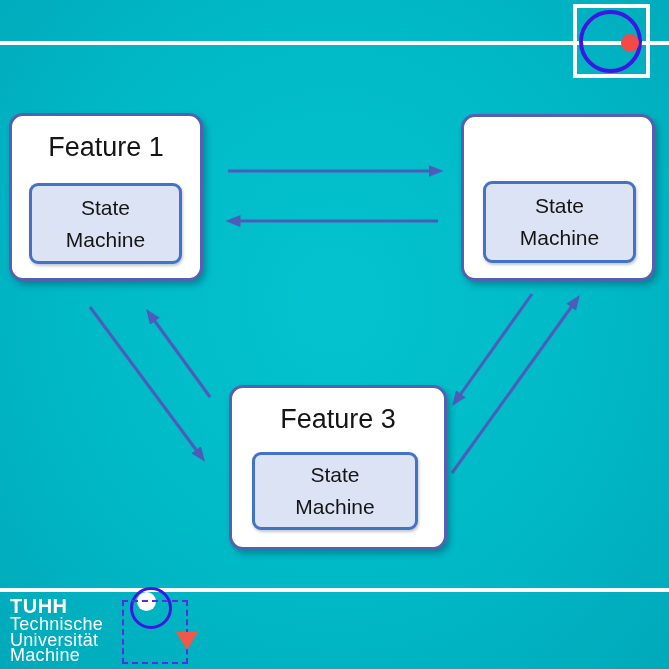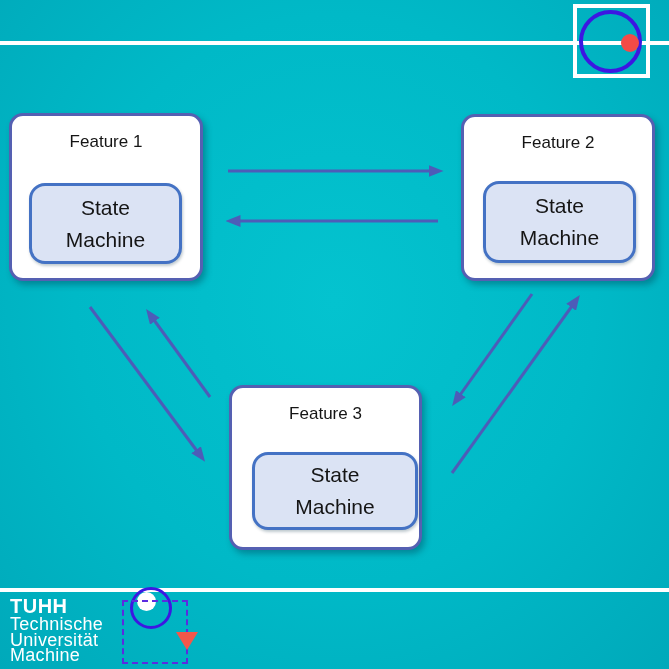--- a/index.html
+++ b/index.html
@@ -21,32 +21,32 @@
   
   .feature-box {
     position:absolute;
     background:#ffffff;
     border:3px solid #5560b2;
     border-radius:14px;
     box-shadow:3px 4px 6px rgba(0,45,65,0.35);
   }
   .feature-box.f1 { left:9px;   top:113px; width:194px; height:168px; }
   .feature-box.f2 { left:461px; top:114px; width:194px; height:167px; }
-  .feature-box.f3 { left:229px; top:385px; width:193px; height:165px; }
+  .feature-box.f3 { left:229px; top:385px; width:218px; height:165px; }
   .feature-title {
     margin-top:16px;
     text-align:center;
-    font-size:17px;
+    font-size:27px;
     color:#151515;
   }
   .sm-box {
     position:absolute;
     background:#dbe3f4;
     border:3px solid #4472c4;
-    border-radius:16px;
+    border-radius:9px;
     display:flex; flex-direction:column;
     align-items:center; justify-content:center;
     box-shadow:1px 2px 3px rgba(0,45,65,0.25);
   }
   .f1 .sm-box { left:17px; top:67px; width:153px; height:81px; }
   .f2 .sm-box { left:19px; top:64px; width:153px; height:82px; }
   .f3 .sm-box { left:20px; top:64px; width:166px; height:78px; }
   .sm-line {
     font-size:21px; line-height:32px; color:#151515;
     text-align:center;
@@ -130,21 +130,20 @@
 
   <div class="feature-box f1">
     <div class="feature-title">Feature 1</div>
     <div class="sm-box">
       <div class="sm-line">State</div>
       <div class="sm-line">Machine</div>
     </div>
   </div>
 
   <div class="feature-box f2">
-    <div class="feature-title">Feature 2</div>
     <div class="sm-box">
       <div class="sm-line">State</div>
       <div class="sm-line">Machine</div>
     </div>
   </div>
 
   <div class="feature-box f3">
     <div class="feature-title">Feature 3</div>
     <div class="sm-box">
       <div class="sm-line">State</div>

